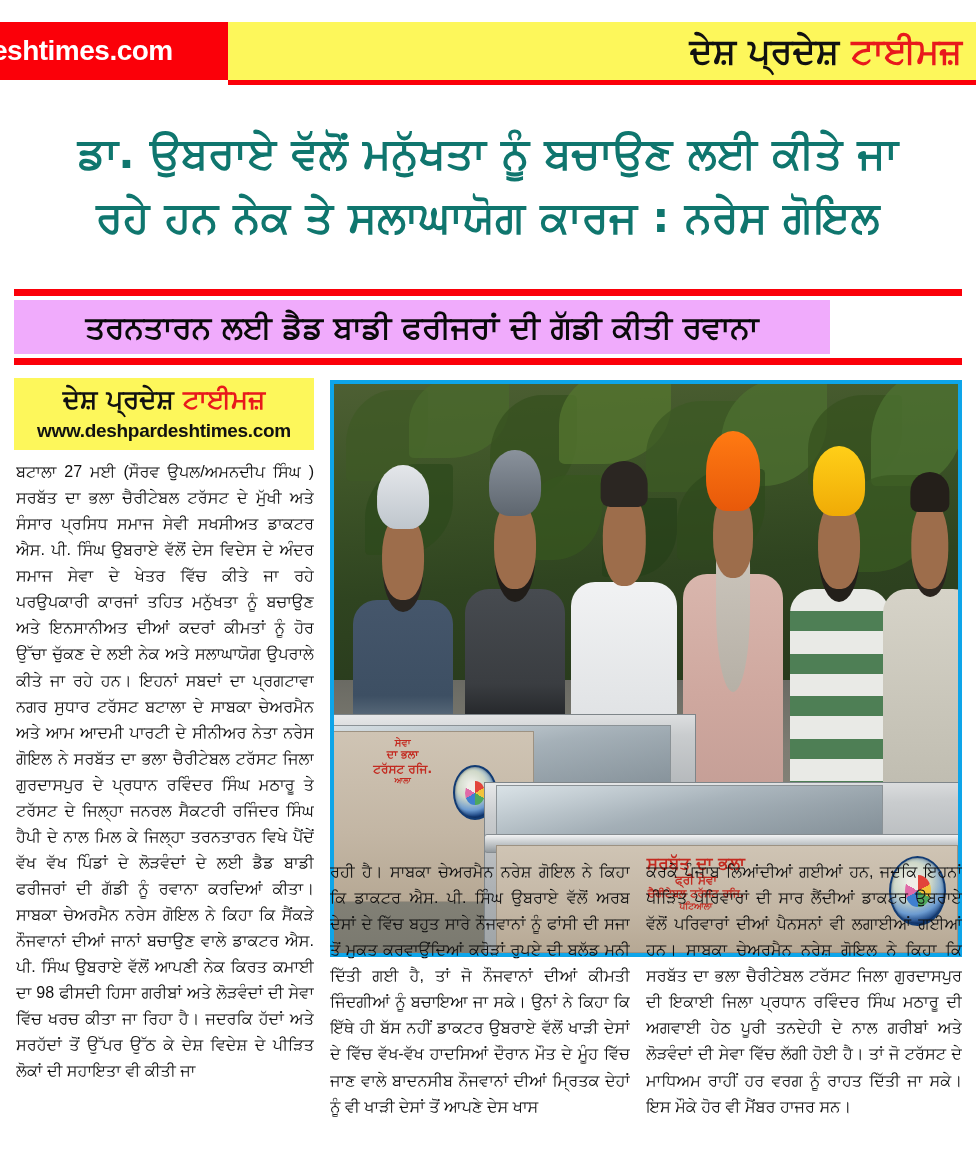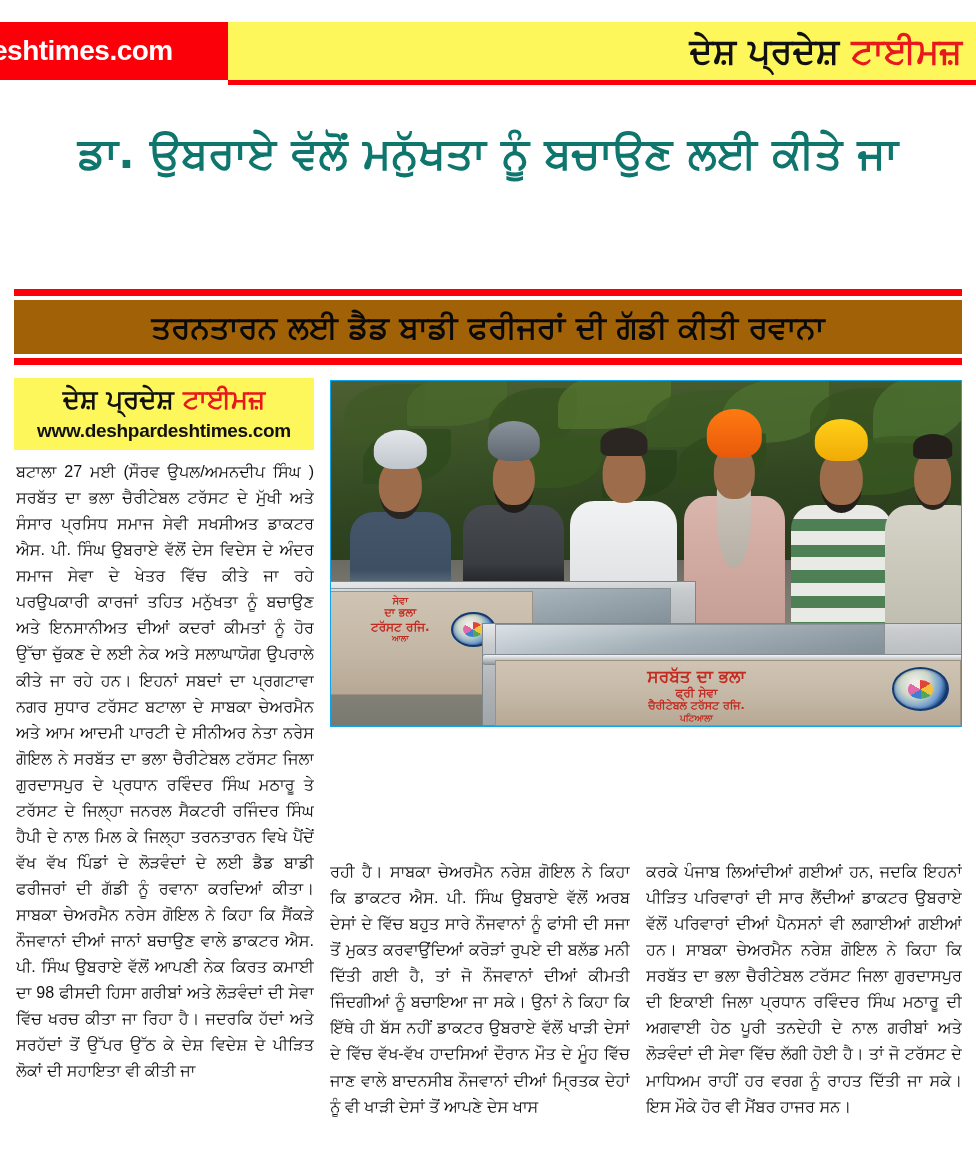--- a/index.html
+++ b/index.html
@@ -37,21 +37,21 @@
     position:absolute;left:14px;top:122px;width:948px;
     text-align:center;color:#0f766e;
     font-family:"DejaVu Sans",sans-serif;font-weight:bold;
     font-size:43px;line-height:1.48;letter-spacing:0.2px;
   }
   .headline .hl{display:block;}
 
   
   .rule-red-a{position:absolute;left:14px;top:289px;width:948px;height:7px;background:#fb0009;}
   .greenband{
-    position:absolute;left:14px;top:300px;width:948px;height:54px;background:#a16207;
+    position:absolute;left:14px;top:300px;width:816px;height:54px;background:#f0abfc;
     display:flex;align-items:center;justify-content:center;overflow:hidden;
   }
   .greenband span{
     font-family:"DejaVu Sans",sans-serif;font-weight:bold;font-size:31px;color:#0a0a0a;
     white-space:nowrap;line-height:1;
   }
   .rule-red-b{position:absolute;left:14px;top:358px;width:948px;height:7px;background:#fb0009;}
 
   
   .logobox{
@@ -60,22 +60,22 @@
   }
   .logo-line1{font-family:"DejaVu Sans",sans-serif;font-weight:bold;font-size:26px;
     line-height:1.05;white-space:nowrap;}
   .logo-line1 .blk{color:#111;}
   .logo-line1 .red{color:#e8191c;}
   .logo-url{font-family:"Liberation Sans",sans-serif;font-weight:bold;font-size:19px;
     color:#111;letter-spacing:-0.3px;white-space:nowrap;margin-top:6px;}
 
   
   .photo{
-    position:absolute;left:330px;top:380px;width:632px;height:347px;overflow:hidden;
-    background:#2d3a22;border:1px solid #0ea5e9;box-sizing:border-box;
+    position:absolute;left:330px;top:380px;width:632px;height:577px;overflow:hidden;
+    background:#2d3a22;border:4px solid #0ea5e9;box-sizing:border-box;
   }
   .ph-sky{position:absolute;left:0;top:0;width:100%;height:54%;
     background:linear-gradient(175deg,#4d5f33 0%,#3e5528 28%,#2f4420 60%,#27381c 100%);}
   .ph-leaf{position:absolute;border-radius:60% 5% 60% 5%;opacity:.75;}
   .ph-ground{position:absolute;left:0;top:52%;width:100%;height:48%;
     background:linear-gradient(180deg,#6a6a63 0%,#7d7c72 25%,#8a887d 60%,#7a796f 100%);}
   .person{position:absolute;bottom:20%;}
   .p-body{position:absolute;left:0;bottom:0;width:100%;border-radius:24px 24px 4px 4px;}
   .p-head{position:absolute;left:50%;transform:translateX(-50%);border-radius:48% 48% 44% 44%;
     background:#9d6d4b;}
@@ -121,20 +121,21 @@
       <div class="mast-title">
         <span class="blk">ਦੇਸ਼ ਪ੍ਰਦੇਸ਼</span>
         <span class="red">ਟਾਈਮਜ਼</span>
       </div>
     </div>
   </div>
   <div class="mast-underline"></div>
 
   <div class="headline">
     <span class="hl">ਡਾ. ਉਬਰਾਏ ਵੱਲੋਂ ਮਨੁੱਖਤਾ ਨੂੰ ਬਚਾਉਣ ਲਈ ਕੀਤੇ ਜਾ</span>
+    <span class="hl">ਰਹੇ ਹਨ ਨੇਕ ਤੇ ਸਲਾਘਾਯੋਗ ਕਾਰਜ : ਨਰੇਸ ਗੋਇਲ</span>
   </div>
 
   <div class="rule-red-a"></div>
   <div class="greenband">
     <span>ਤਰਨਤਾਰਨ ਲਈ ਡੈਡ ਬਾਡੀ ਫਰੀਜਰਾਂ ਦੀ ਗੱਡੀ ਕੀਤੀ ਰਵਾਨਾ</span>
   </div>
   <div class="rule-red-b"></div>
 
   <div class="logobox">
     <div class="logo-line1">

